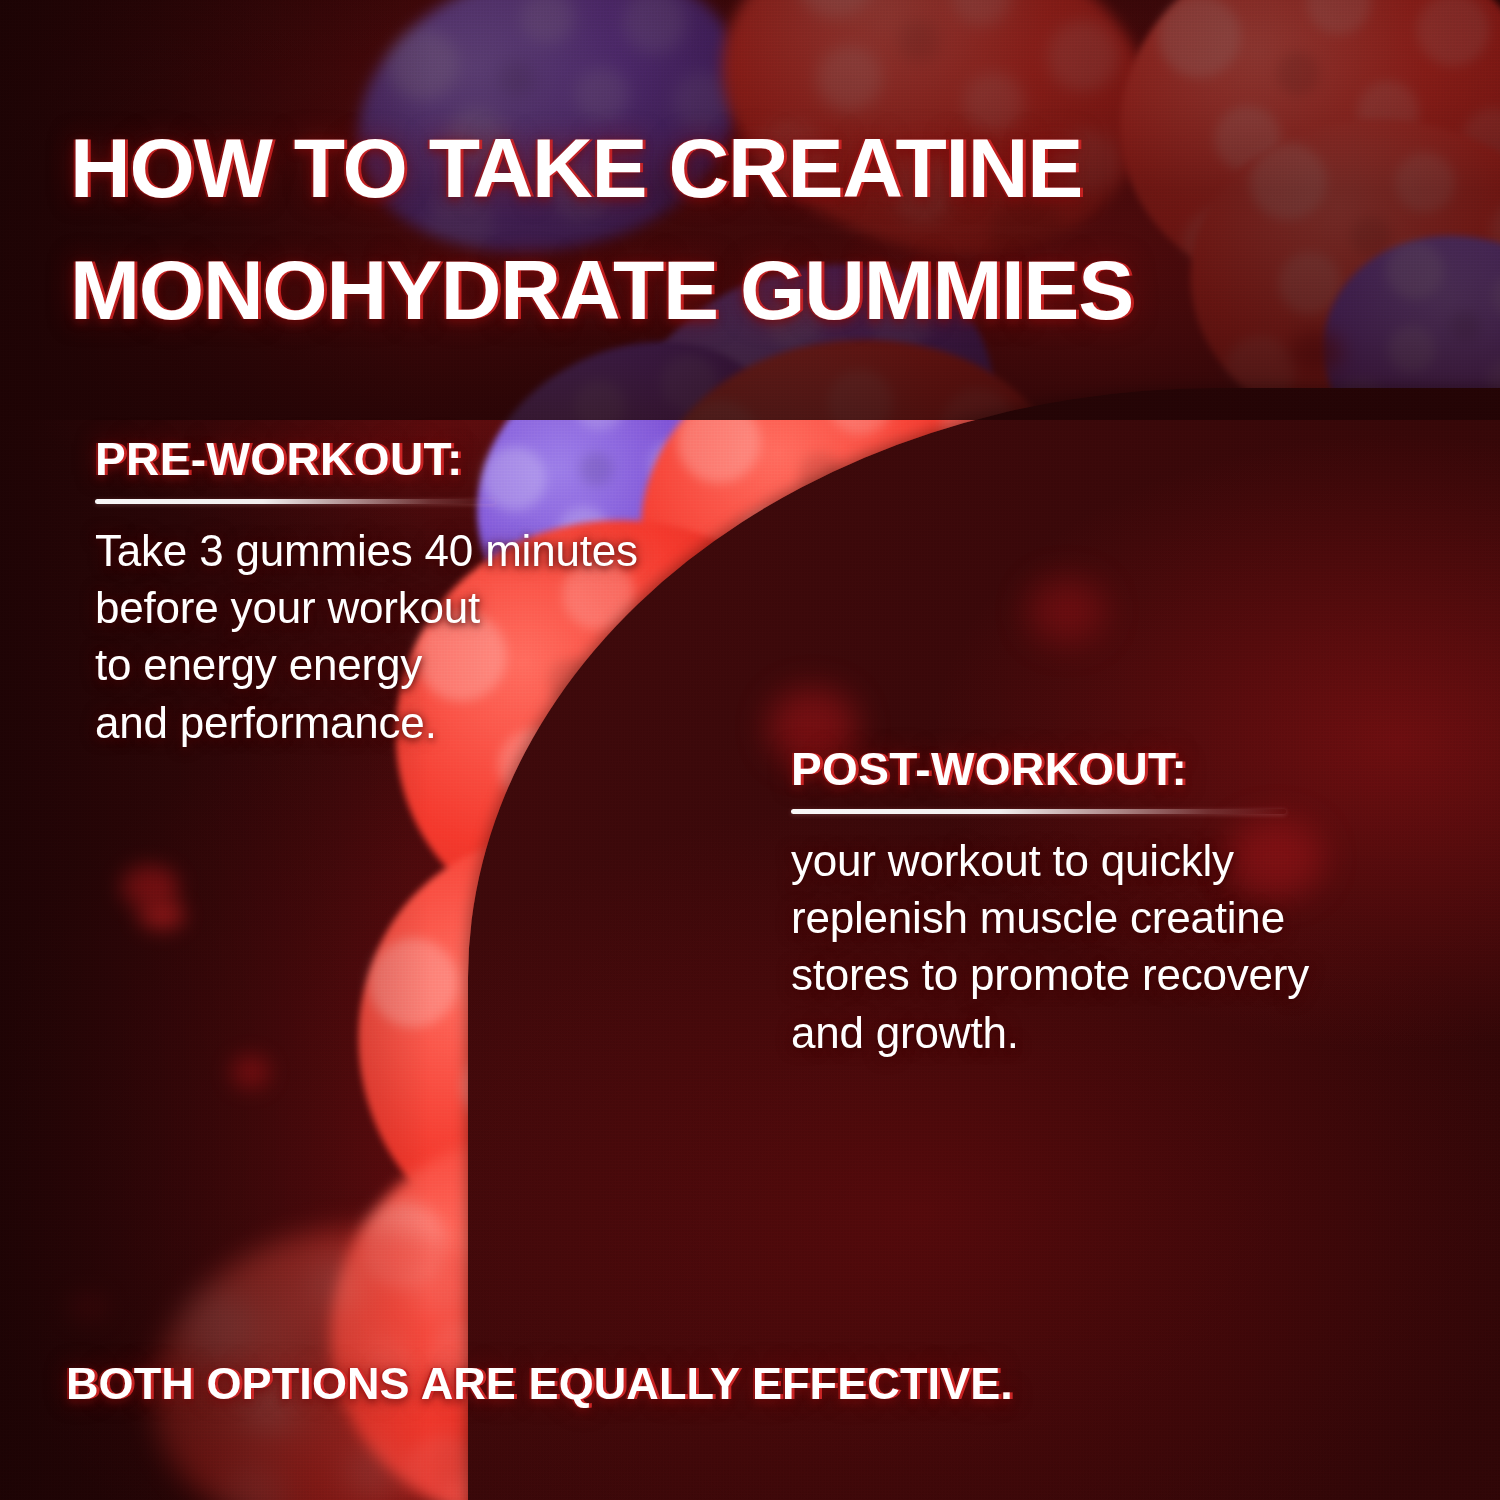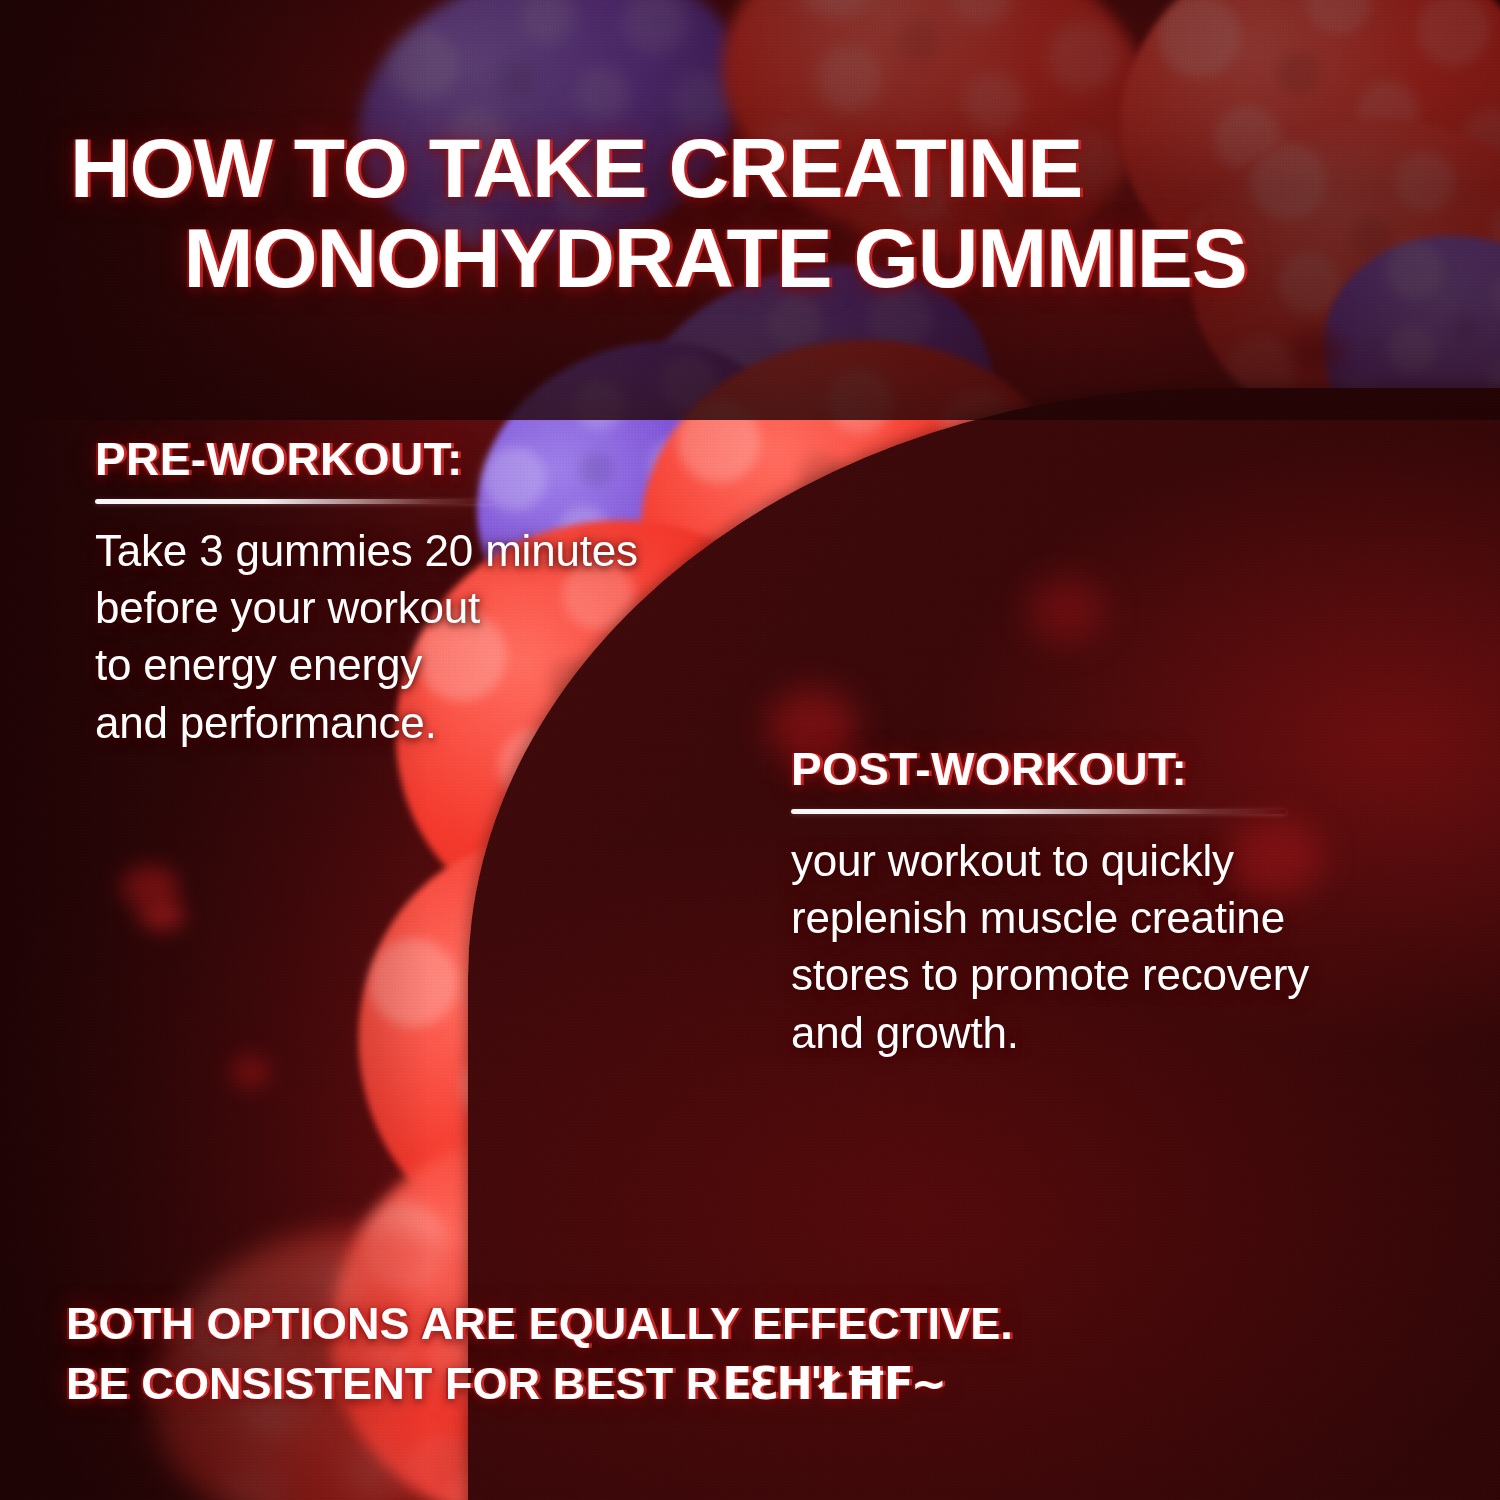--- a/index.html
+++ b/index.html
@@ -113,21 +113,21 @@
     font-size:84px;
     line-height:1.07;
     letter-spacing:-1.2px;
     text-transform:uppercase;
     text-shadow:
       3px 0 0 rgba(212,36,36,.85),
       -2px 0 0 rgba(180,24,24,.55),
        0 3px 10px rgba(120,10,10,.75),
        0 0 26px rgba(140,14,14,.55);
   }
-  .headline .l2{display:block;text-align:center;}
+  .headline .l2{display:block;margin-top:32px;}
 
   
   .panel{position:absolute;}
   .panel-head{
     color:#fff;
     font-weight:700;
     font-size:46px;
     letter-spacing:.4px;
     text-transform:uppercase;
     text-shadow:
@@ -288,37 +288,36 @@
 
     <h1 class="headline">
       <span>HOW TO TAKE CREATINE</span>
       <span class="l2">MONOHYDRATE GUMMIES</span>
     </h1>
 
     <section class="panel" id="panel-pre">
       <div class="panel-head">PRE-WORKOUT:</div>
       <div class="rule"></div>
       <div class="panel-body">
-        <span class="ln">Take 3 gummies 20 minutes</span>
+        <span class="ln">Take 3 gummies 40 minutes</span>
         <span class="ln">before your workout</span>
         <span class="ln">to energy energy</span>
         <span class="ln">and performance.</span>
       </div>
     </section>
 
     <section class="panel" id="panel-post">
       <div class="panel-head">POST-WORKOUT:</div>
       <div class="rule"></div>
       <div class="panel-body">
         <span class="ln">your workout to quickly</span>
         <span class="ln">replenish muscle creatine</span>
         <span class="ln">stores to promote recovery</span>
         <span class="ln">and growth.</span>
       </div>
     </section>
 
     <div class="caption">
       <span class="ln">BOTH OPTIONS ARE EQUALLY EFFECTIVE.</span>
-      <span class="ln"><span>BE CONSISTENT FOR BEST R</span><span class="glitch-word">EƐH'ŁĦF~</span></span>
     </div>
 
   </div>
 </div>
 
 </body></html>

